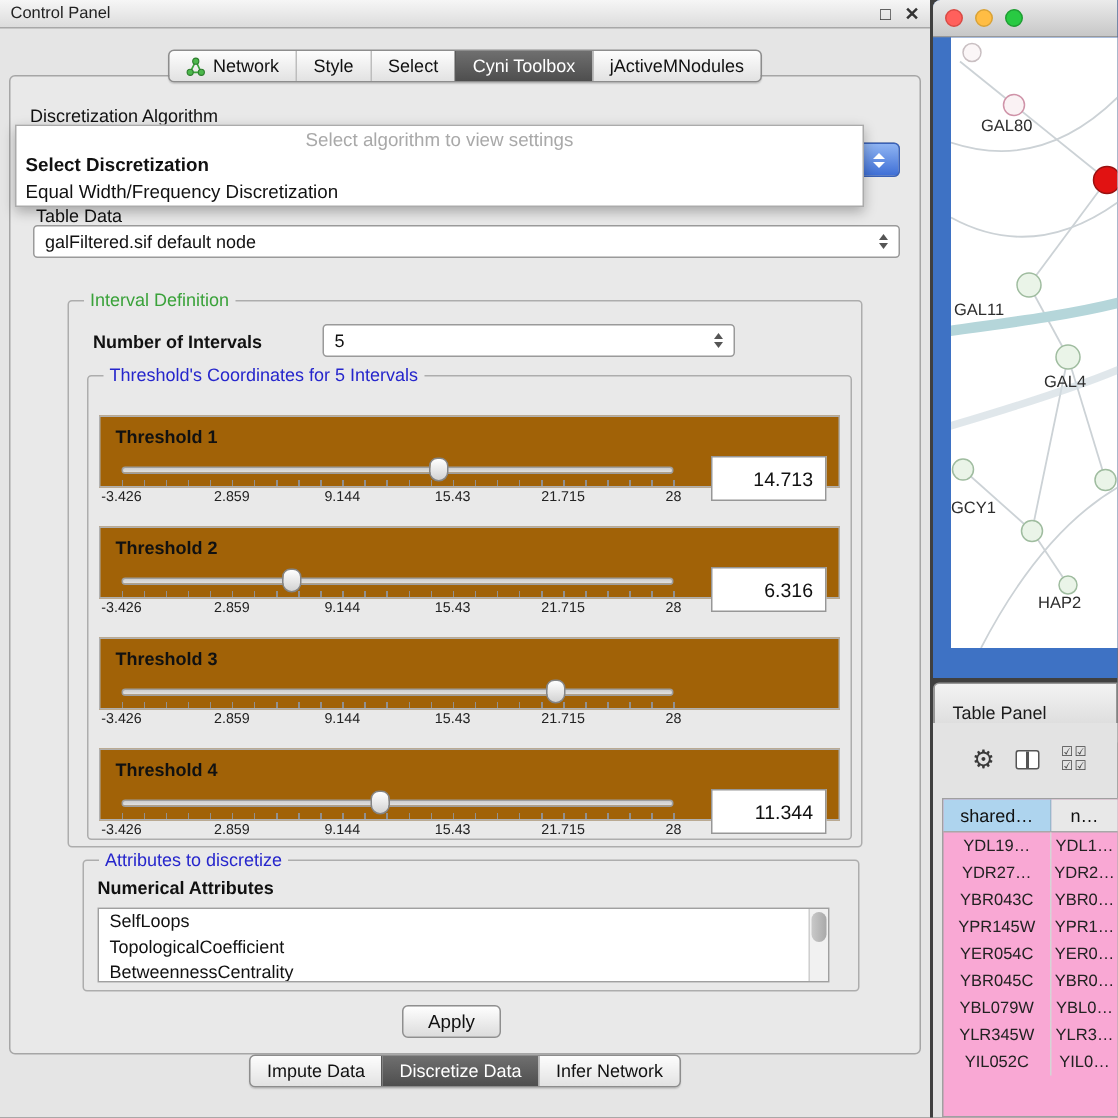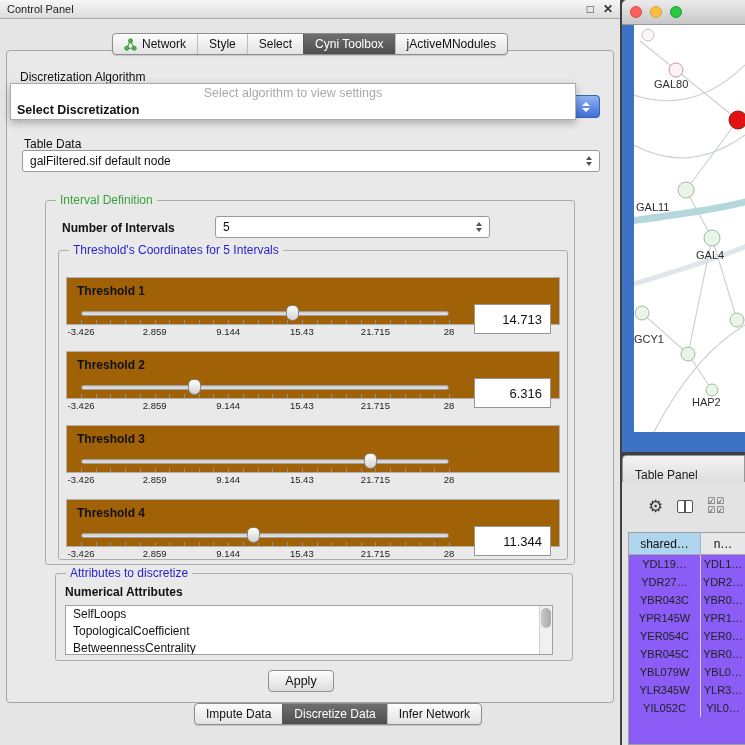--- a/index.html
+++ b/index.html
@@ -16,21 +16,21 @@
   .cp-sp{flex:1;}
   .winbtn{font-size:12px;color:#333;margin-left:9px;cursor:default;line-height:1;}
   .winbtn.x{font-weight:bold;}
 
   .cp-body{position:absolute;left:6px;right:6px;top:50px;bottom:42px;
     border:1px solid #a6a6a6;border-radius:4px;background:#e9e9e9;}
 
   
   .tabs-row{position:absolute;left:0;width:620px;display:flex;justify-content:center;z-index:20;align-items:flex-end;}
   .tabs-top{top:33px;}
-  .tabs-bottom{top:703px;margin-left:28px;}
+  .tabs-bottom{top:703px;}
   .tabgroup{display:flex;border:1px solid #8d8d8d;border-radius:4px;overflow:hidden;
     background:linear-gradient(#fdfdfd,#e2e2e2);box-shadow:0 1px 1px rgba(0,0,0,.15);}
   .tab{padding:3px 11px;font-size:12px;color:#111;border-left:1px solid #bdbdbd;
     display:flex;align-items:center;gap:5px;white-space:nowrap;}
   .tab:first-child{border-left:none;}
   .tab.selected{background:linear-gradient(#6f6f6f,#4e4e4e);color:#fff;border-left-color:#5a5a5a;}
 
   
   .disc-label{position:absolute;left:20px;top:70px;font-size:12px;color:#111;z-index:1;}
   .algo-combo-back{position:absolute;left:22px;top:95px;width:578px;height:23px;
@@ -123,21 +123,21 @@
 
   
   .tbl-win{position:absolute;left:622px;top:482px;width:123px;height:263px;background:#e3e3e3;}
   .tbl-toolbar{position:absolute;left:0;top:0;width:100%;height:48px;display:flex;align-items:center;
     gap:14px;padding-left:26px;}
   .gear{font-size:17px;color:#3a3a3a;line-height:1;}
   .colicon{width:16px;height:13px;border:1.5px solid #555;border-radius:2px;position:relative;background:#fff;}
   .colicon:before{content:"";position:absolute;left:6px;top:0;bottom:0;width:1.5px;background:#555;}
   .cbcluster{font-size:9px;color:#444;line-height:9px;letter-spacing:1px;}
 
-  .tbl{position:absolute;left:6px;top:50px;right:0;bottom:0;background:#8b5cf6;border:1px solid #a0a0a0;border-right:none;}
+  .tbl{position:absolute;left:6px;top:50px;right:0;bottom:0;background:#f9a8d4;border:1px solid #a0a0a0;border-right:none;}
   .thead{display:flex;height:22px;border-bottom:1px solid #a8a8a8;font-size:12px;color:#111;}
   .th{display:flex;align-items:center;justify-content:center;}
   .th.c0{width:72px;background:#aed4ee;border-right:1px solid #98b8cc;}
   .th.c1{flex:1;background:#e8e8e8;}
   .trow{display:flex;height:18px;font-size:11px;color:#222;}
   .tcell{display:flex;align-items:center;justify-content:center;overflow:hidden;white-space:nowrap;text-align:right;}
   .tcell.c0{width:72px;border-right:1px solid #d5d5d5;}
   .tcell.c1{flex:1;}
 </style>
 </head>
@@ -184,20 +184,21 @@
   <div class="disc-label">Discretization Algorithm</div>
   <div class="algo-combo-back"></div>
   <div class="algo-stepper">
     <span class="tri-up"></span>
     <span class="tri-dn"></span>
   </div>
 
   <div class="algo-popup">
     <div class="hdr">Select algorithm to view settings</div>
     <div class="opt b">Select Discretization</div>
+    <div class="opt">Equal Width/Frequency Discretization</div>
   </div>
 
   <div class="td-label">Table Data</div>
   <div class="combo combo-td">
     <span>galFiltered.sif default node</span>
     <span class="arrows">
         <i class="u"></i>
         <i class="d"></i>
       </span>
   </div>

